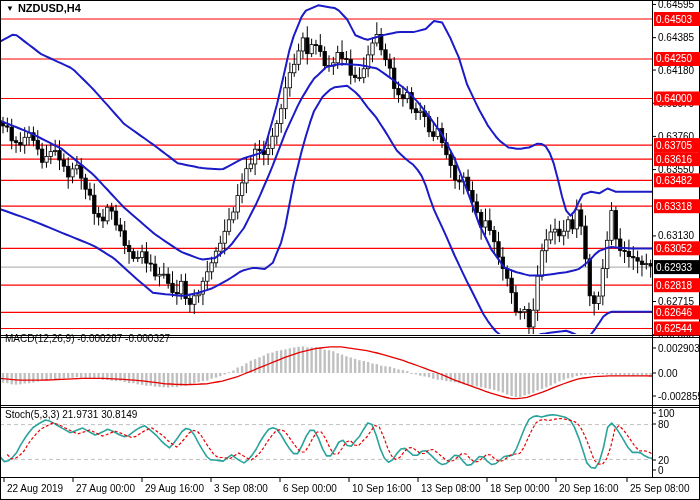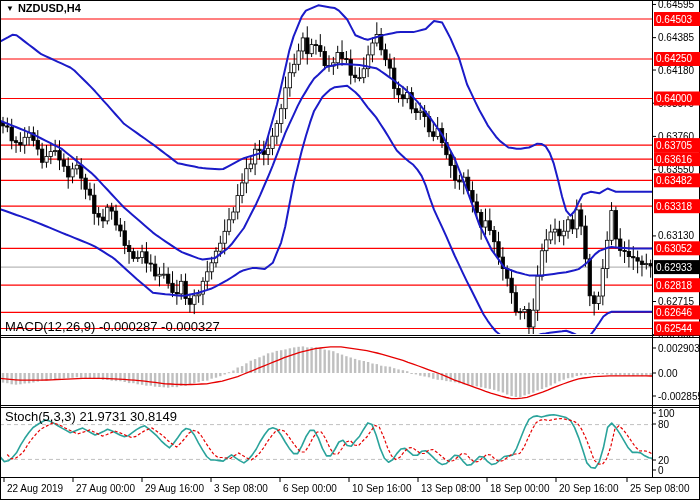--- a/index.html
+++ b/index.html
@@ -2,22 +2,22 @@
 <html><head>
 <meta charset="utf-8">
 <style>
   html,body{margin:0;padding:0;background:#fff;}
   #terminal{position:relative;width:700px;height:500px;background:#fff;overflow:hidden;
     font-family:"Liberation Sans","DejaVu Sans",sans-serif;}
   #chart-svg{position:absolute;left:0;top:0;}
   .float-label{position:absolute;color:#000;white-space:nowrap;pointer-events:none;}
   #symbol-title{left:6px;top:2px;font-size:11px;font-weight:bold;display:flex;align-items:center;gap:4px;}
   #symbol-title .dd{font-size:8px;line-height:11px;}
-  #macd-label{left:5px;top:319px;font-size:13px;}
-  #stoch-label{left:5px;top:409px;font-size:13px;}
+  #macd-label{left:5px;top:333px;font-size:10px;}
+  #stoch-label{left:5px;top:409px;font-size:10px;}
 </style>
 </head>
 <body>
 
 <div id="terminal">
   <svg id="chart-svg" width="700" height="500">
       <rect x="0" y="0" width="700" height="500" fill="#ffffff"></rect>
       <defs>
         <clipPath id="mainclip">
           <rect x="0" y="1" width="652" height="333"></rect>

